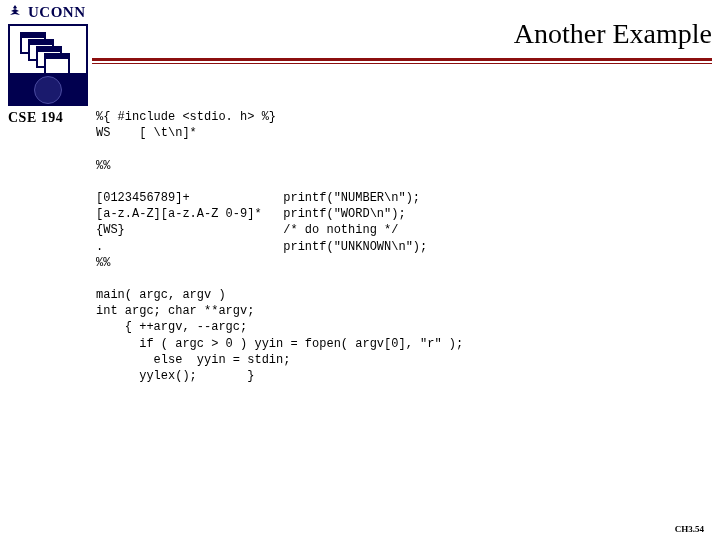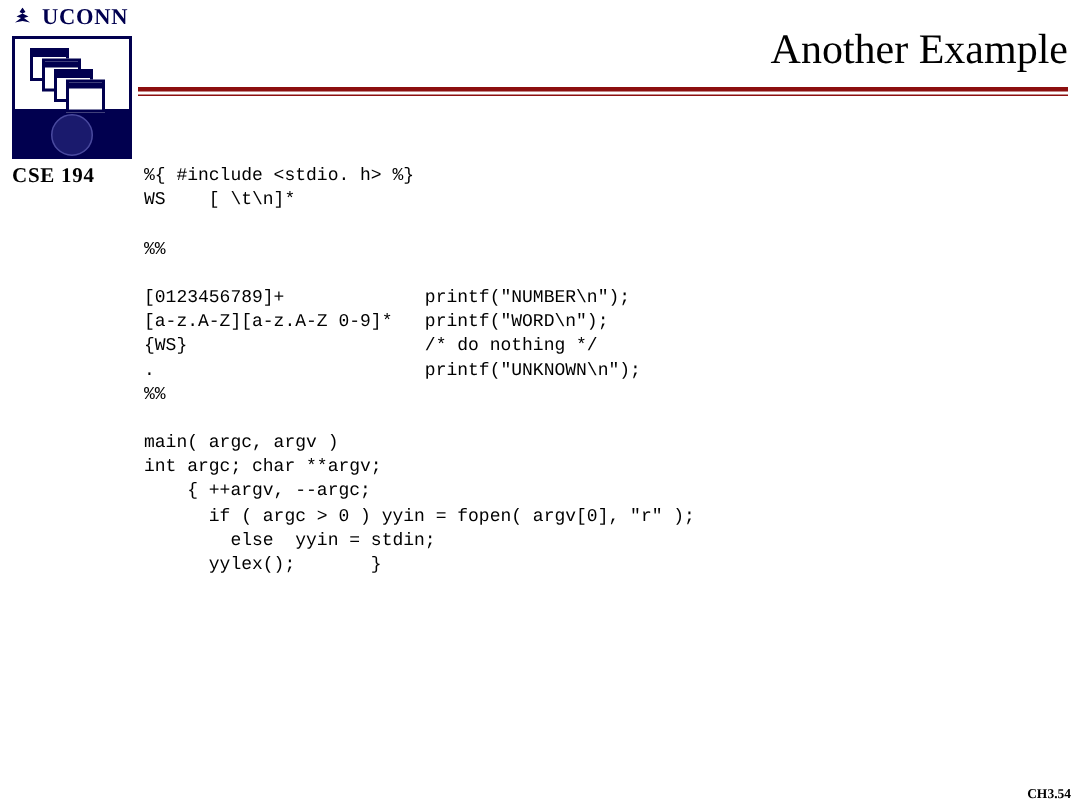--- a/index.html
+++ b/index.html
@@ -106,21 +106,21 @@
     font-family: "Courier New", Courier, monospace;
     font-size: 12px;
     line-height: 1.35;
     white-space: pre;
     color: #000;
     margin-top: 31px;
   }
 
   .footer {
     position: absolute;
-    right: 6px; bottom: 6px;
+    right: 16px; bottom: 6px;
     font-size: 9px;
     font-weight: bold;
     color: #000;
   }
 </style>
 </head>
 <body>
 
 <div class="page">
 

